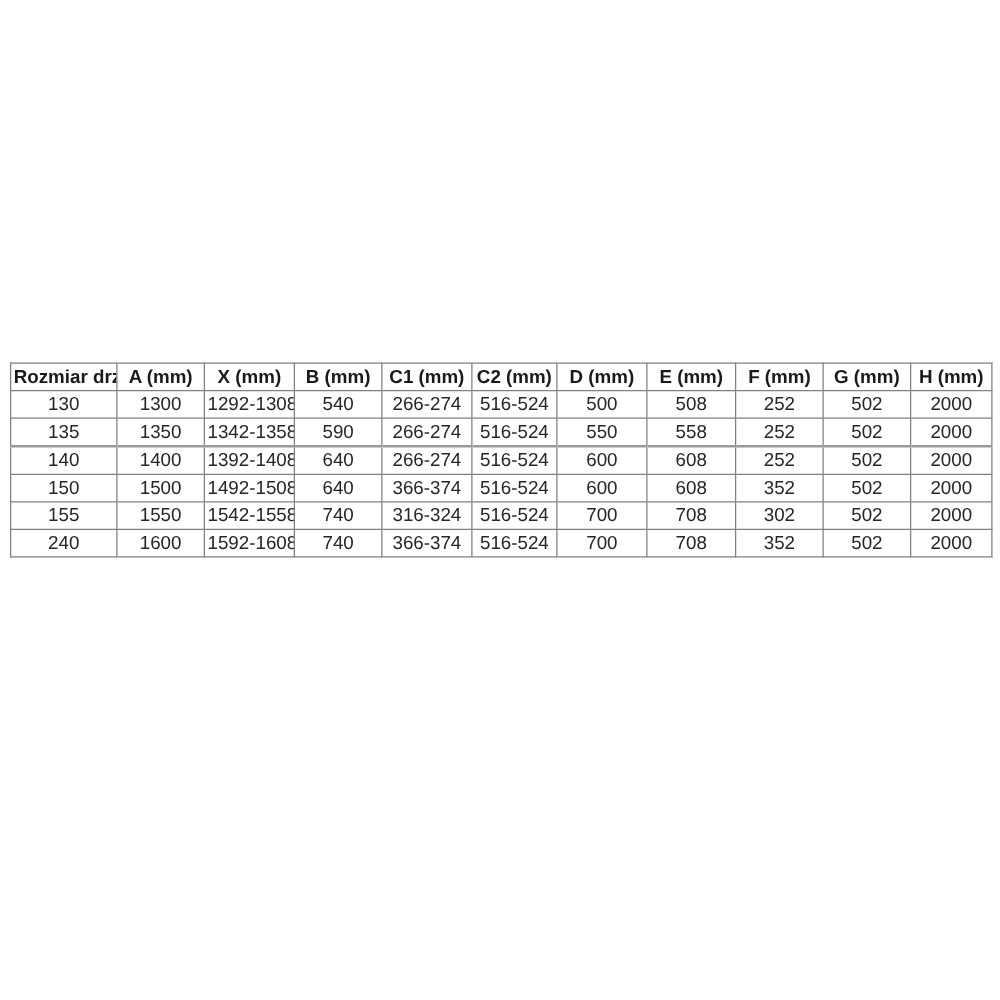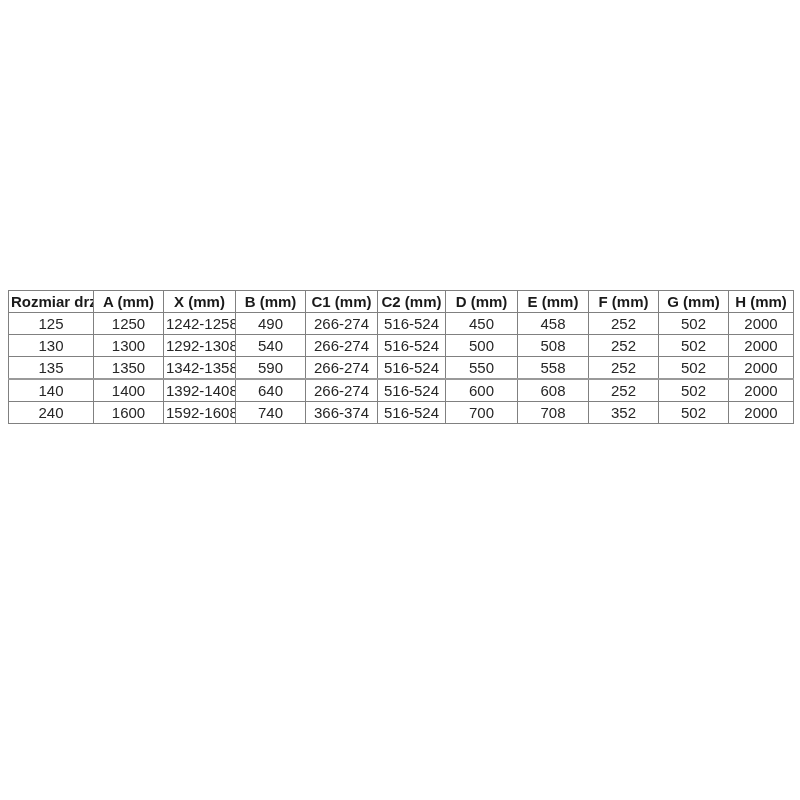--- a/index.html
+++ b/index.html
@@ -74,33 +74,20 @@
           <th>C2 (mm)</th>
           <th>D (mm)</th>
           <th>E (mm)</th>
           <th>F (mm)</th>
           <th>G (mm)</th>
           <th>H (mm)</th>
         </tr>
     </thead>
     <tbody>
         <tr>
-          <td>125</td>
-          <td>1250</td>
-          <td>1242-1258</td>
-          <td>490</td>
-          <td>266-274</td>
-          <td>516-524</td>
-          <td>450</td>
-          <td>458</td>
-          <td>252</td>
-          <td>502</td>
-          <td>2000</td>
-        </tr>
-        <tr>
           <td>130</td>
           <td>1300</td>
           <td>1292-1308</td>
           <td>540</td>
           <td>266-274</td>
           <td>516-524</td>
           <td>500</td>
           <td>508</td>
           <td>252</td>
           <td>502</td>
@@ -126,20 +113,46 @@
           <td>640</td>
           <td>266-274</td>
           <td>516-524</td>
           <td>600</td>
           <td>608</td>
           <td>252</td>
           <td>502</td>
           <td>2000</td>
         </tr>
         <tr>
+          <td>150</td>
+          <td>1500</td>
+          <td>1492-1508</td>
+          <td>640</td>
+          <td>366-374</td>
+          <td>516-524</td>
+          <td>600</td>
+          <td>608</td>
+          <td>352</td>
+          <td>502</td>
+          <td>2000</td>
+        </tr>
+        <tr>
+          <td>155</td>
+          <td>1550</td>
+          <td>1542-1558</td>
+          <td>740</td>
+          <td>316-324</td>
+          <td>516-524</td>
+          <td>700</td>
+          <td>708</td>
+          <td>302</td>
+          <td>502</td>
+          <td>2000</td>
+        </tr>
+        <tr>
           <td>240</td>
           <td>1600</td>
           <td>1592-1608</td>
           <td>740</td>
           <td>366-374</td>
           <td>516-524</td>
           <td>700</td>
           <td>708</td>
           <td>352</td>
           <td>502</td>

